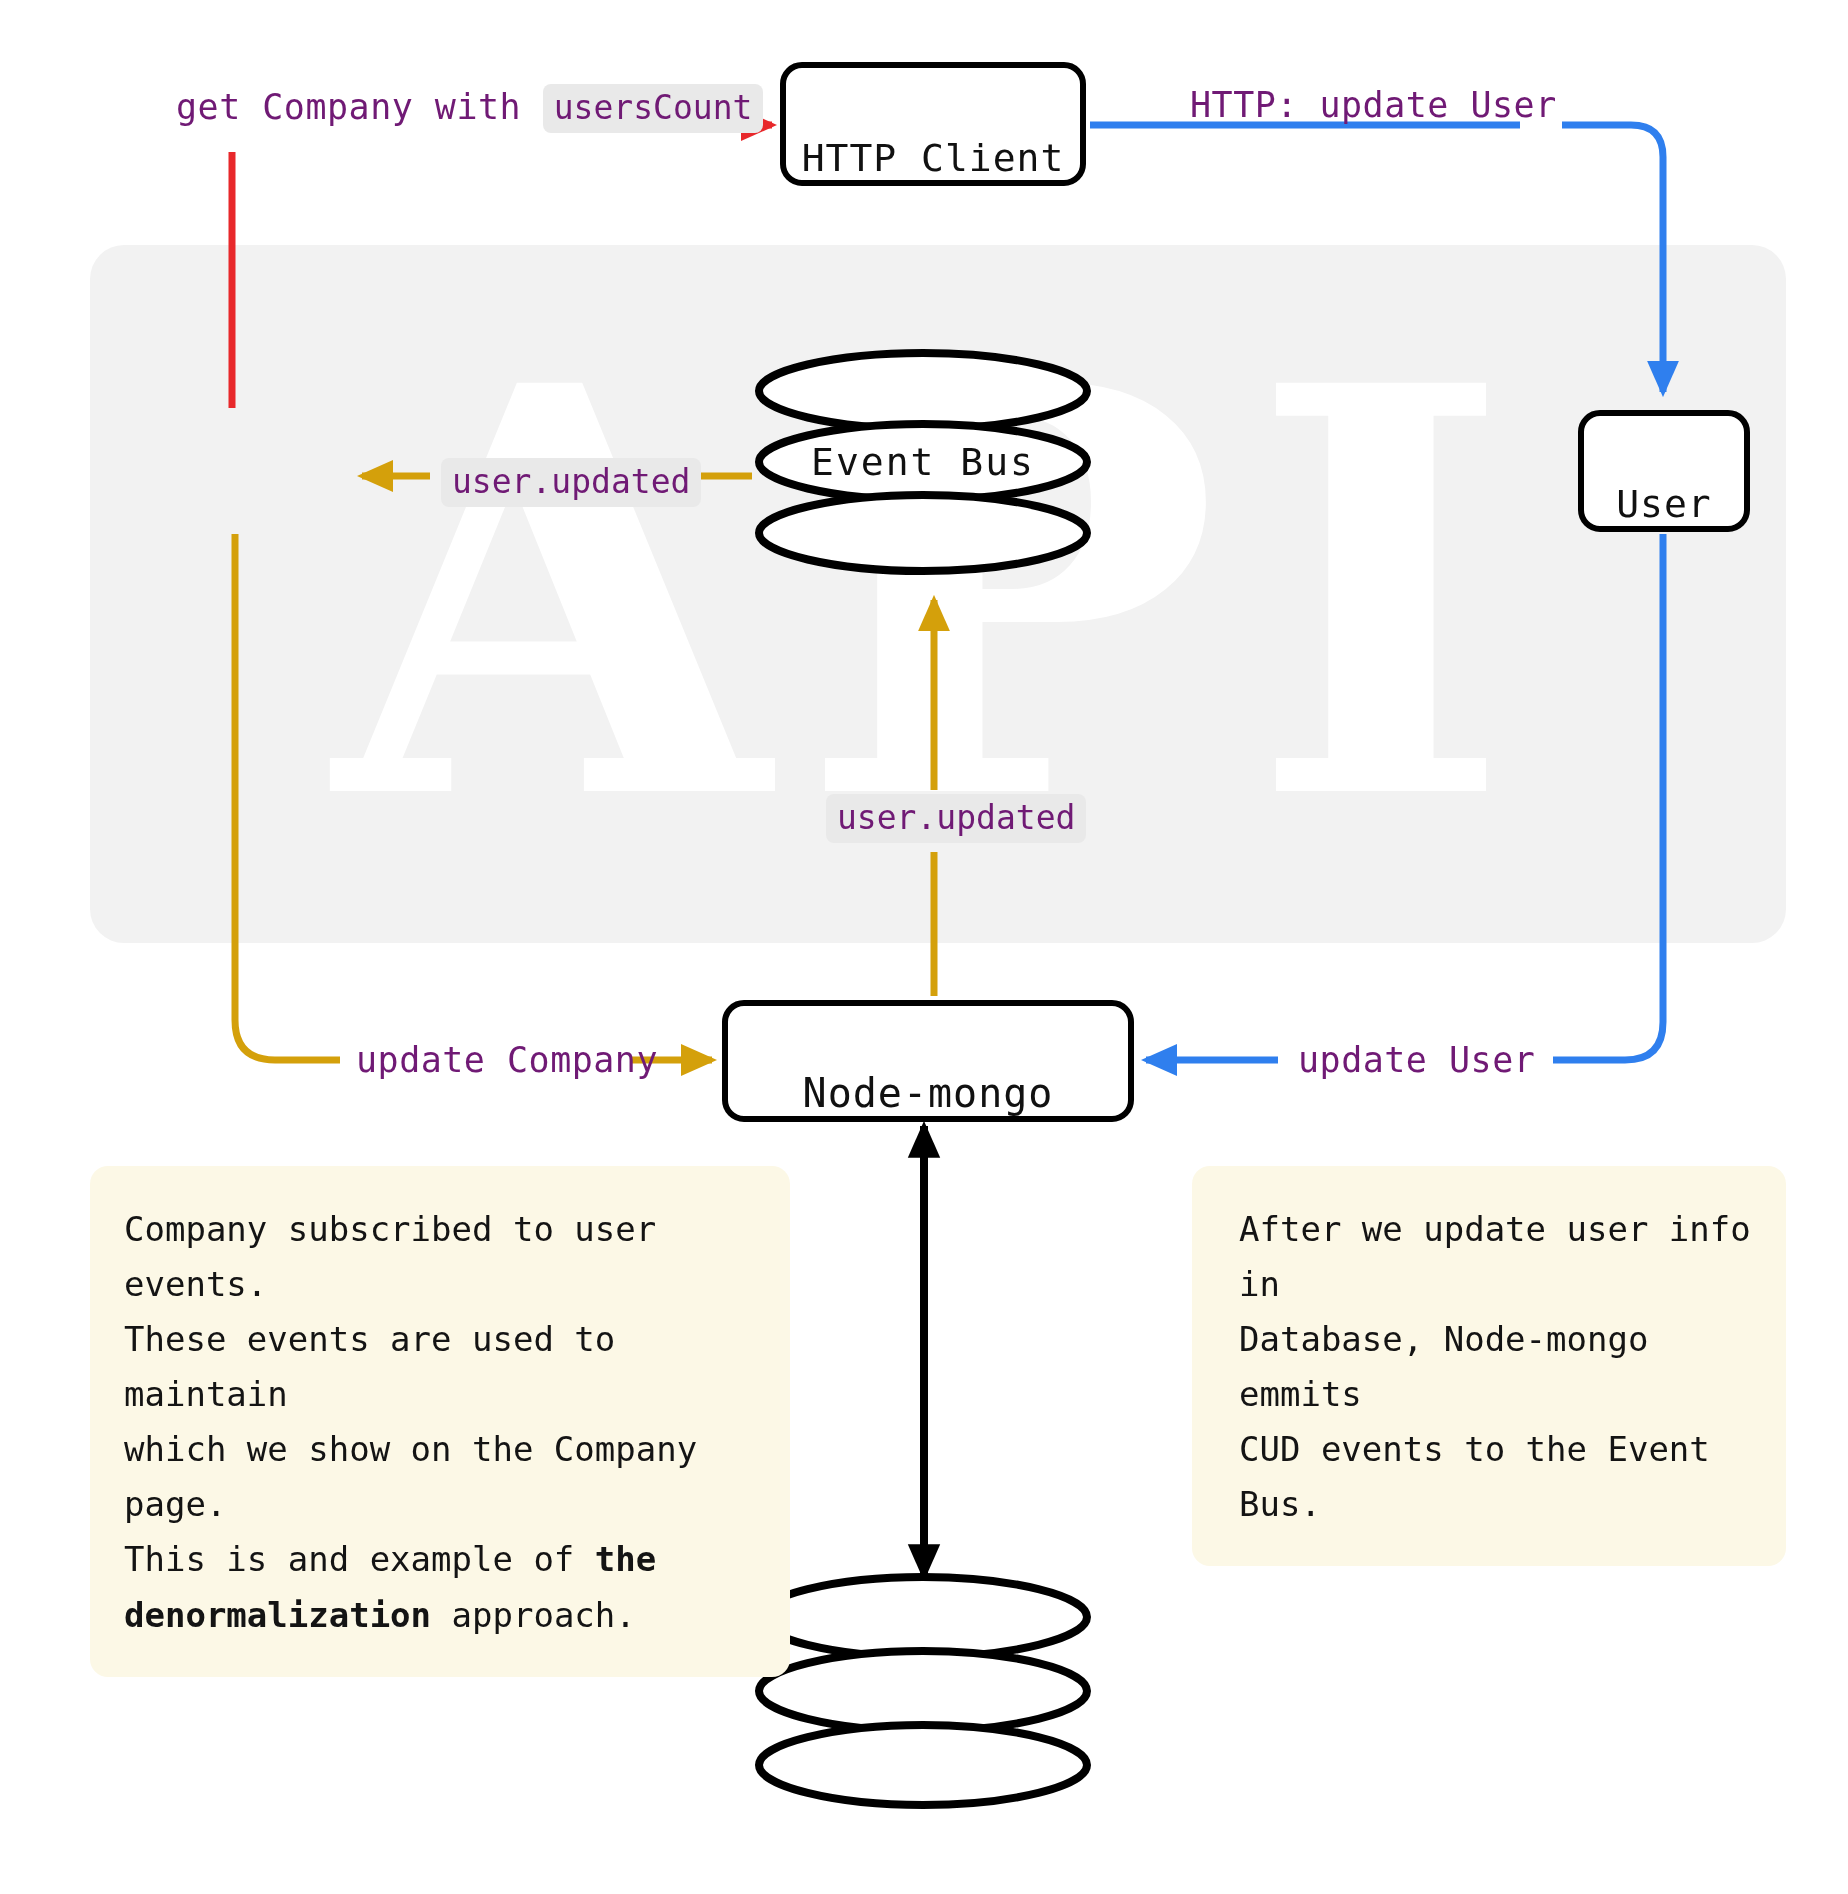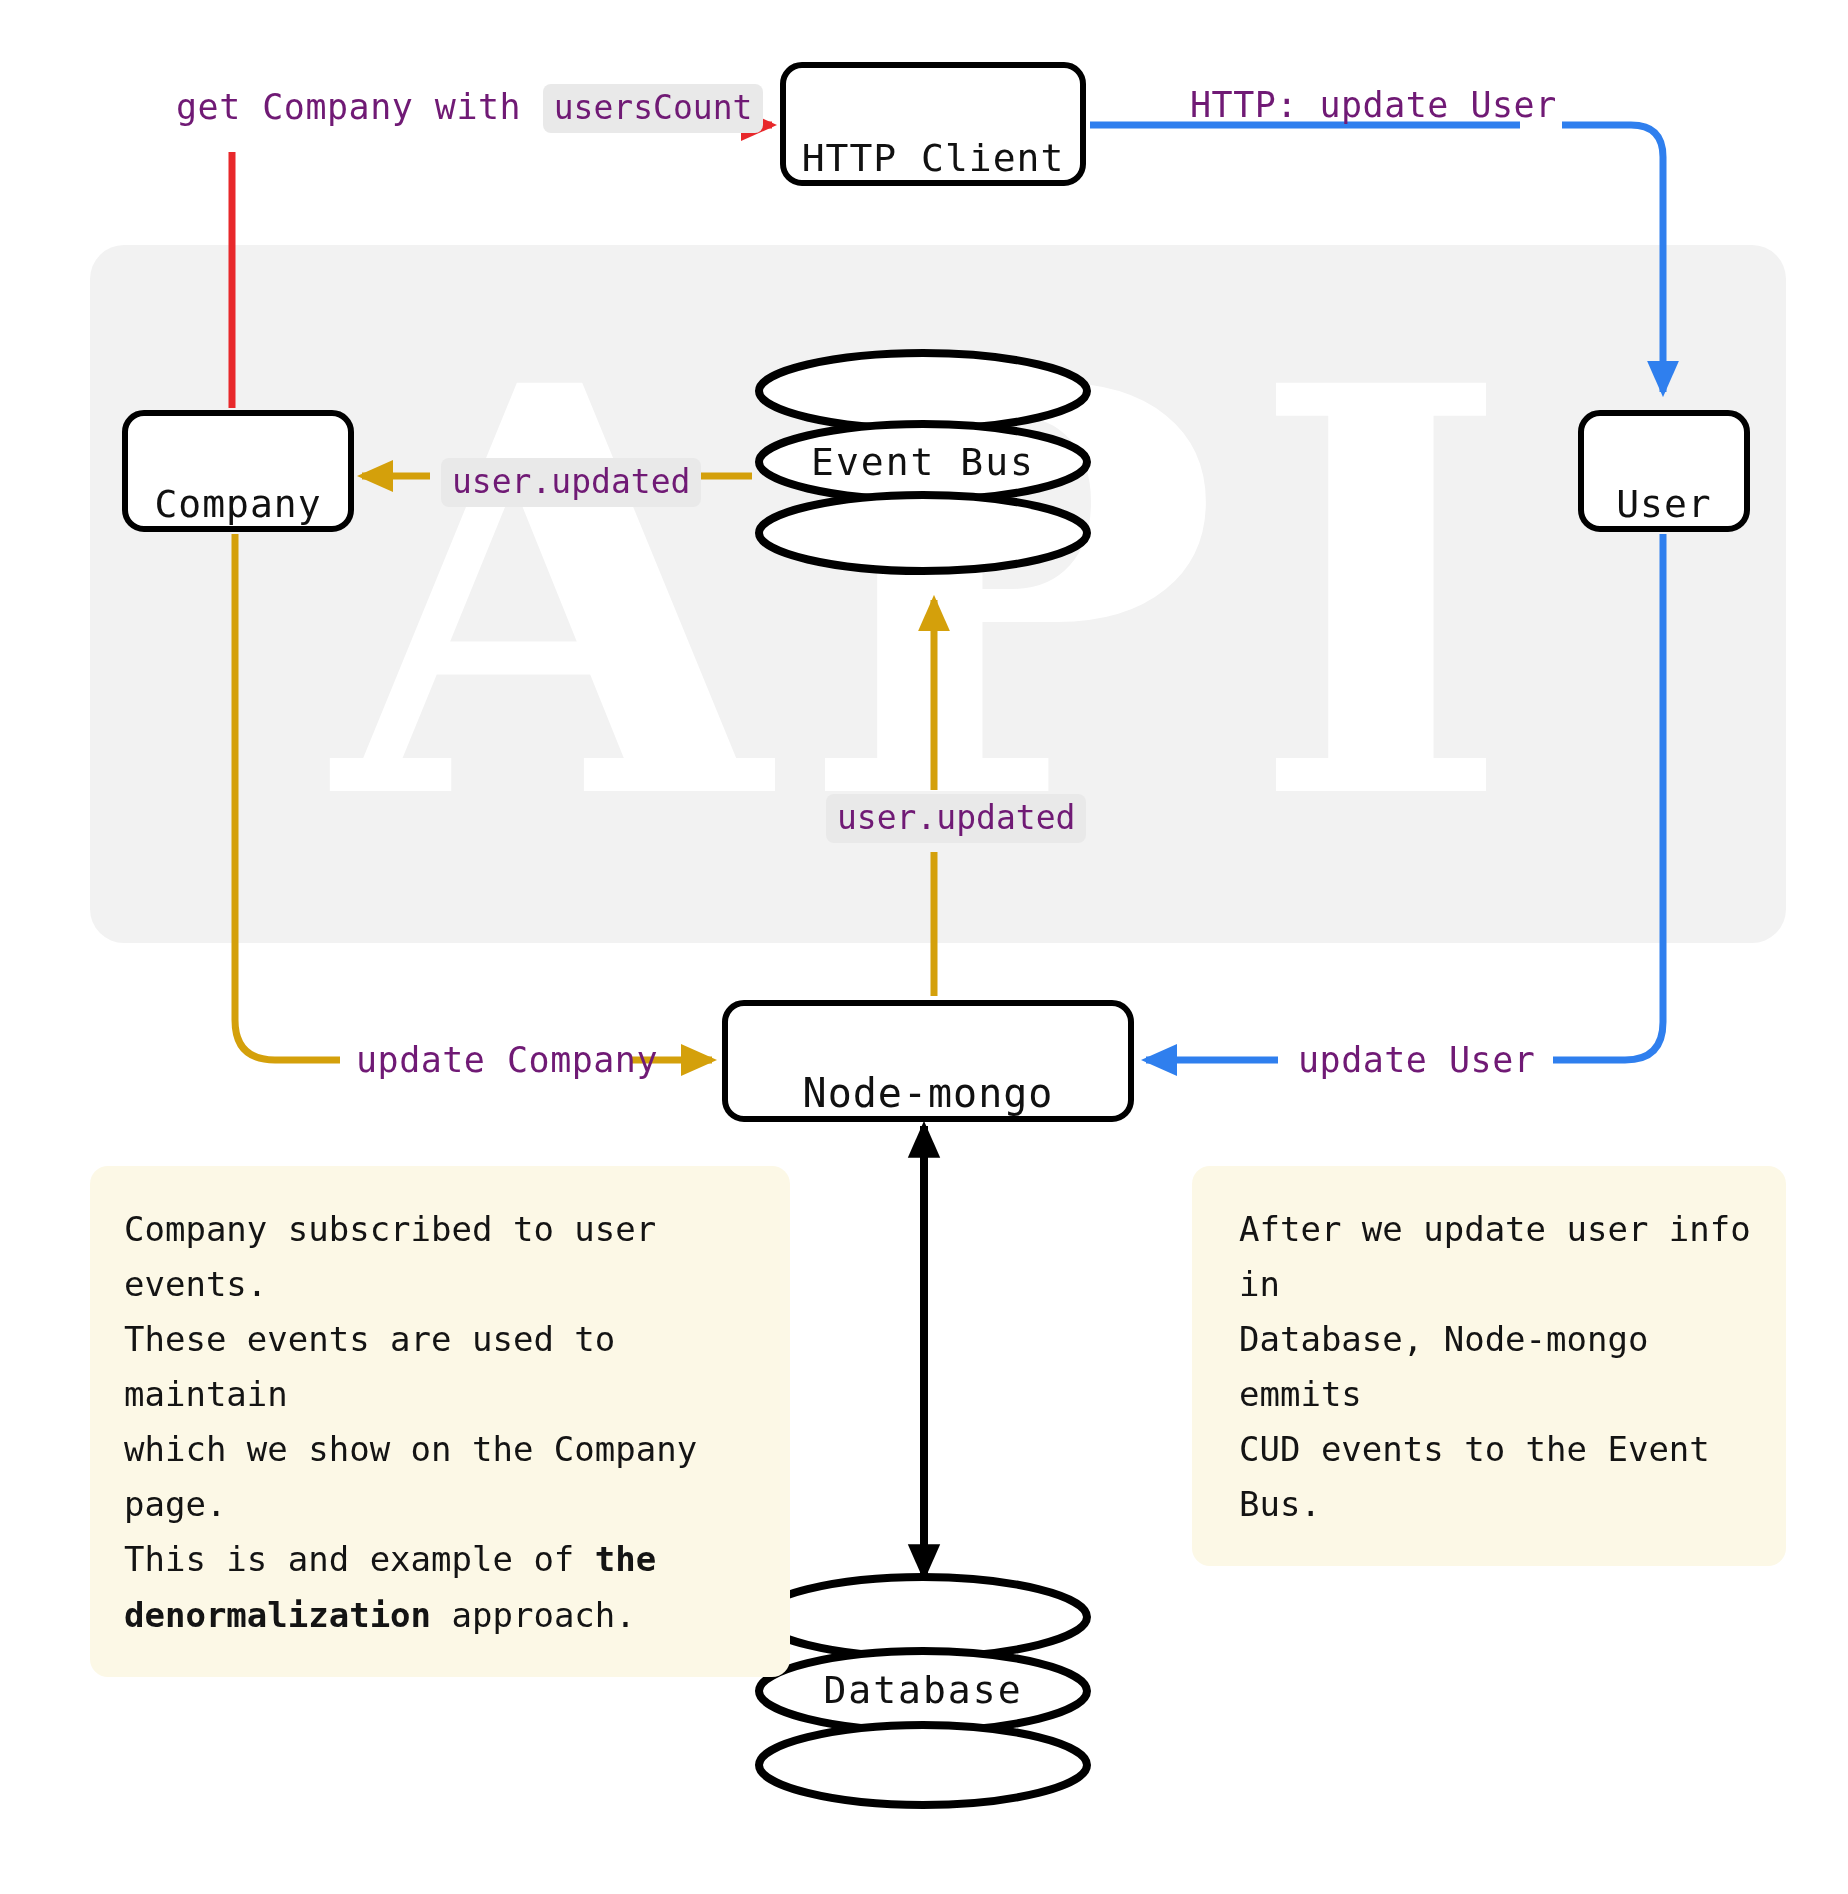--- a/index.html
+++ b/index.html
@@ -177,23 +177,20 @@
 
     <path d="M 1663 534 L 1663 1022 Q 1663 1060 1625 1060 L 1553 1060 M 1278 1060 L 1146 1060" fill="none" stroke="#2f7fee" stroke-width="7" marker-end="url(#ah-blue)"></path>
 
     <line x1="924" y1="1126" x2="924" y2="1576" stroke="#000000" stroke-width="8" marker-start="url(#ah-black-start)" marker-end="url(#ah-black-end)"></line>
   </svg>
 
   <div class="nodebox http-client">
     <span>HTTP Client</span>
   </div>
 
-  <div class="nodebox company">
-    <span>Company</span>
-  </div>
 
   <div class="nodebox user">
     <span>User</span>
   </div>
 
   <div class="nodebox node-mongo">
     <span>Node-mongo</span>
   </div>
 
   <div class="cylinder cyl-eventbus">
@@ -228,21 +225,20 @@
                C 258 79 333 98 333 119
                C 333 140 258 159 169 159
                C 80 159 5 140 5 119
                C 5 98 80 79 169 79 Z" fill="#ffffff" stroke="#000000" stroke-width="8"></path>
       <path d="M 169 153
                C 258 153 333 172 333 193
                C 333 214 258 233 169 233
                C 80 233 5 214 5 193
                C 5 172 80 153 169 153 Z" fill="#ffffff" stroke="#000000" stroke-width="8"></path>
     </svg>
-    <div class="cyl-label">Database</div>
   </div>
 
   <div class="edge-label lbl-get-company">
     <span>get Company with</span>
     <span class="chip">usersCount</span>
   </div>
 
   <div class="edge-label lbl-http-update">HTTP: update User</div>
 
   <div class="edge-label lbl-userupd-1">

